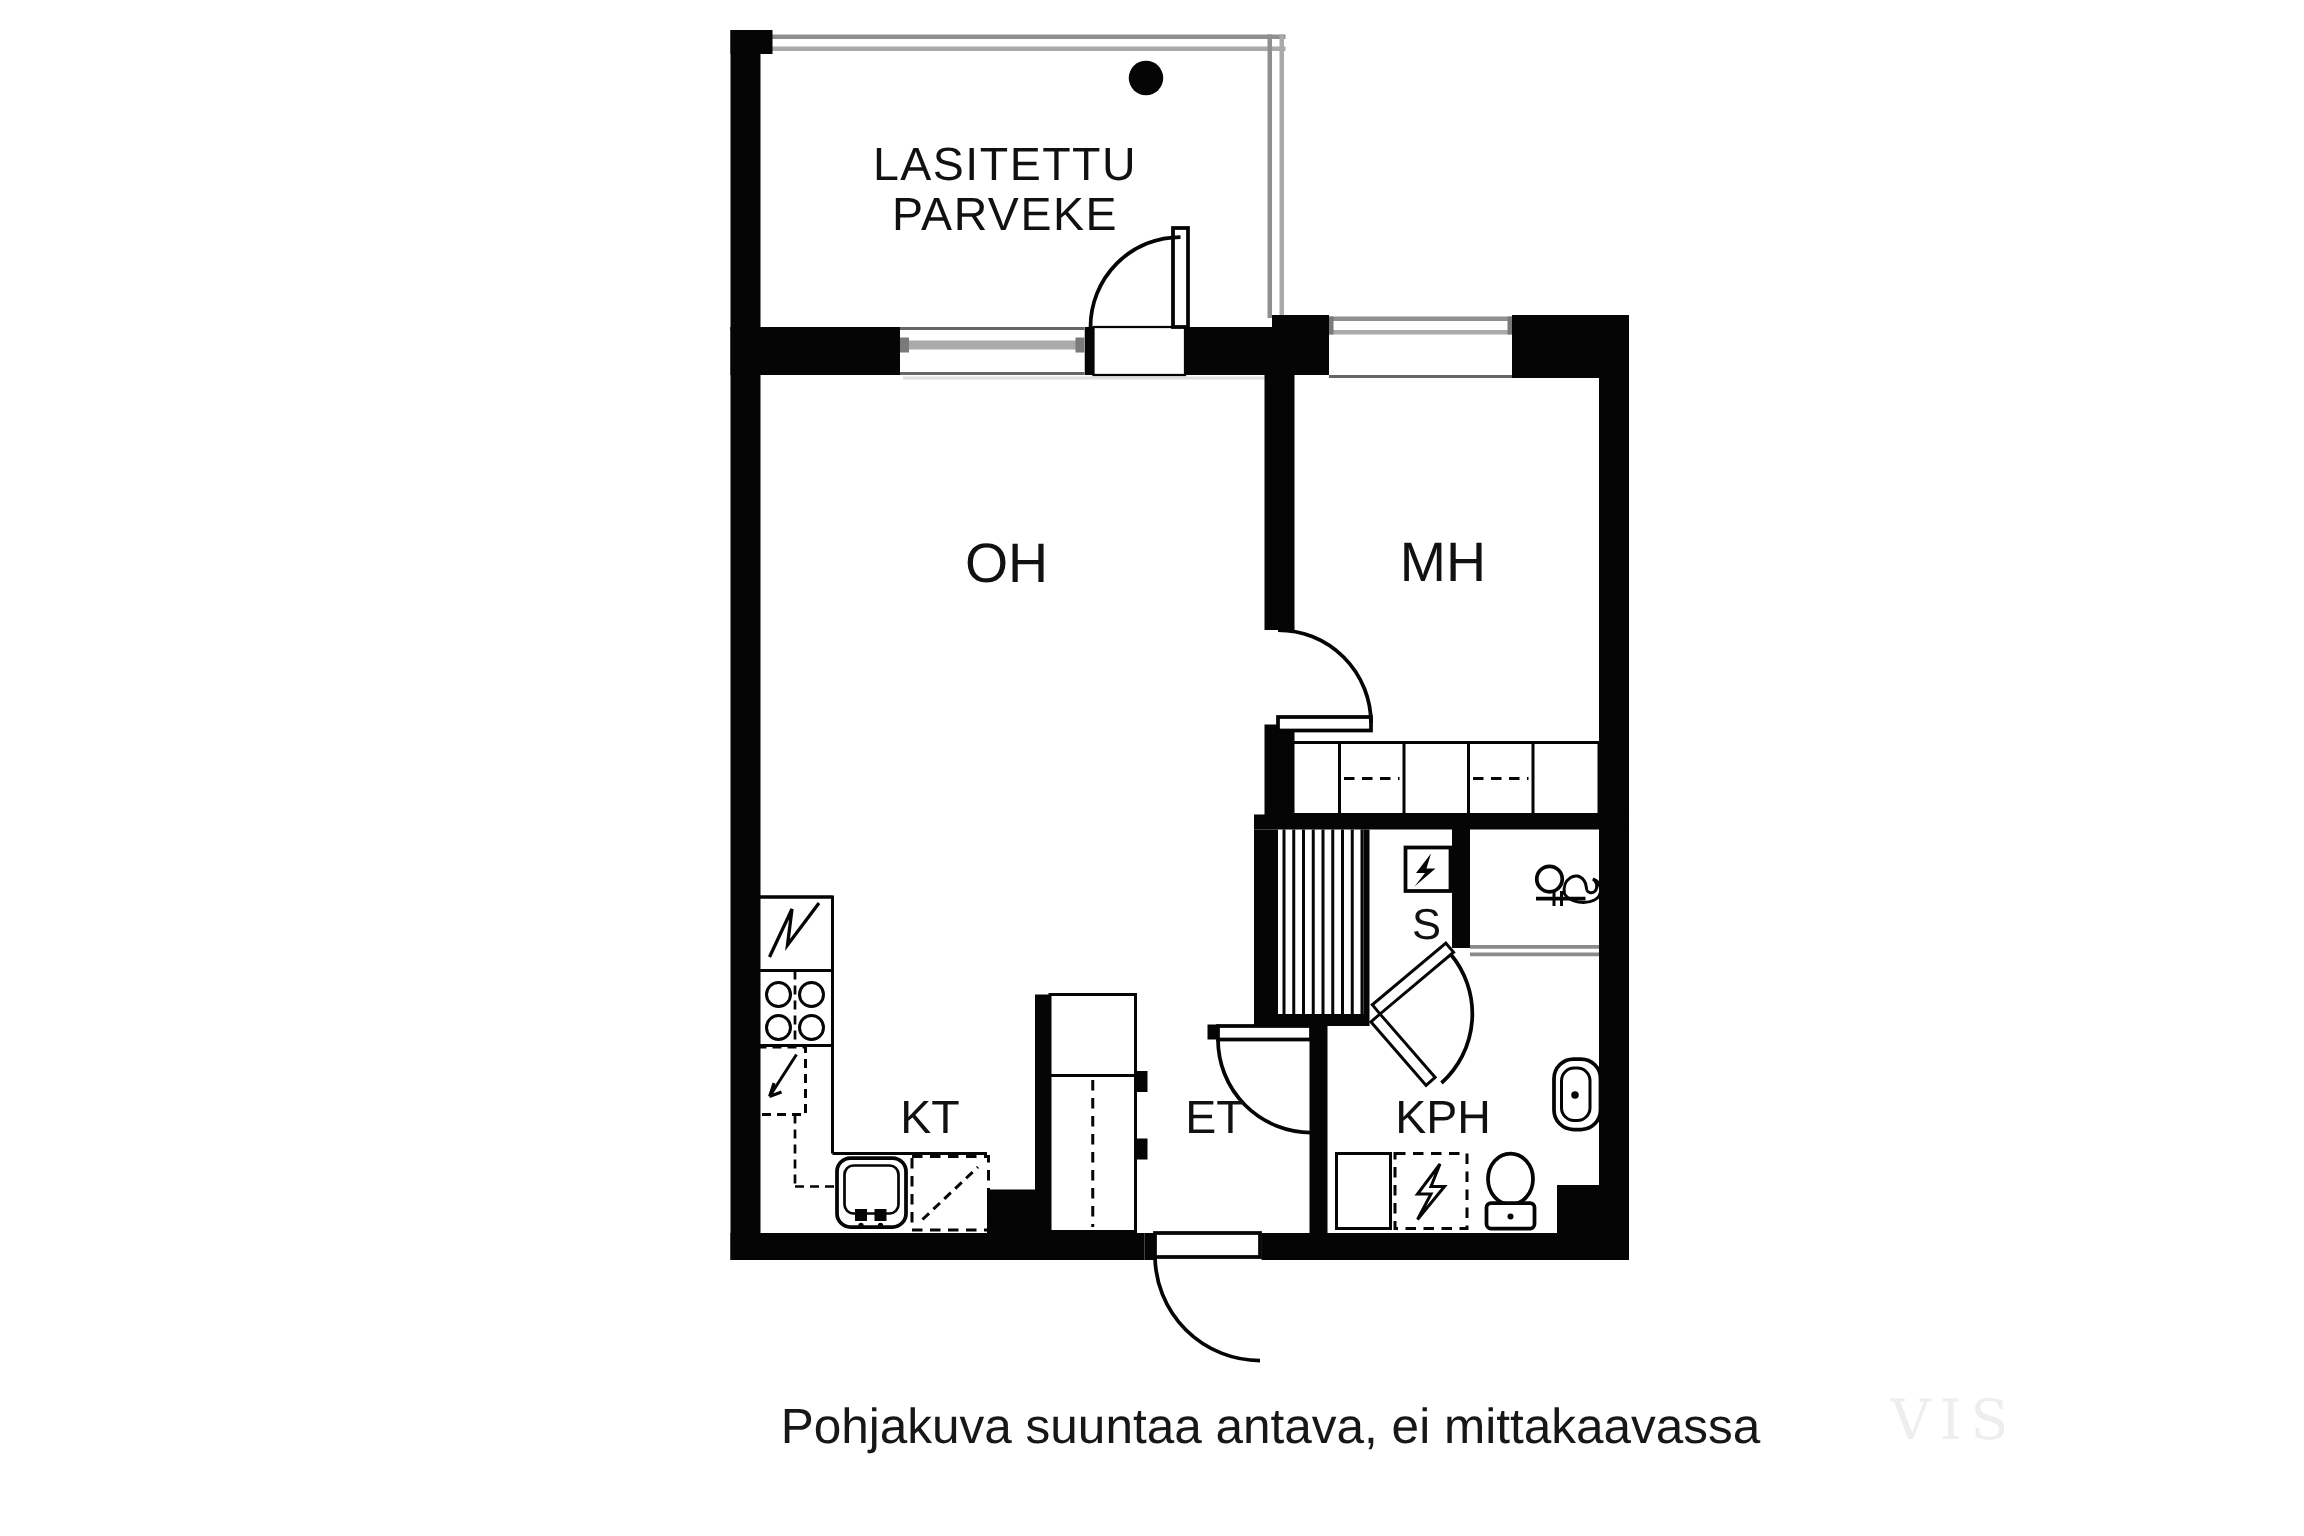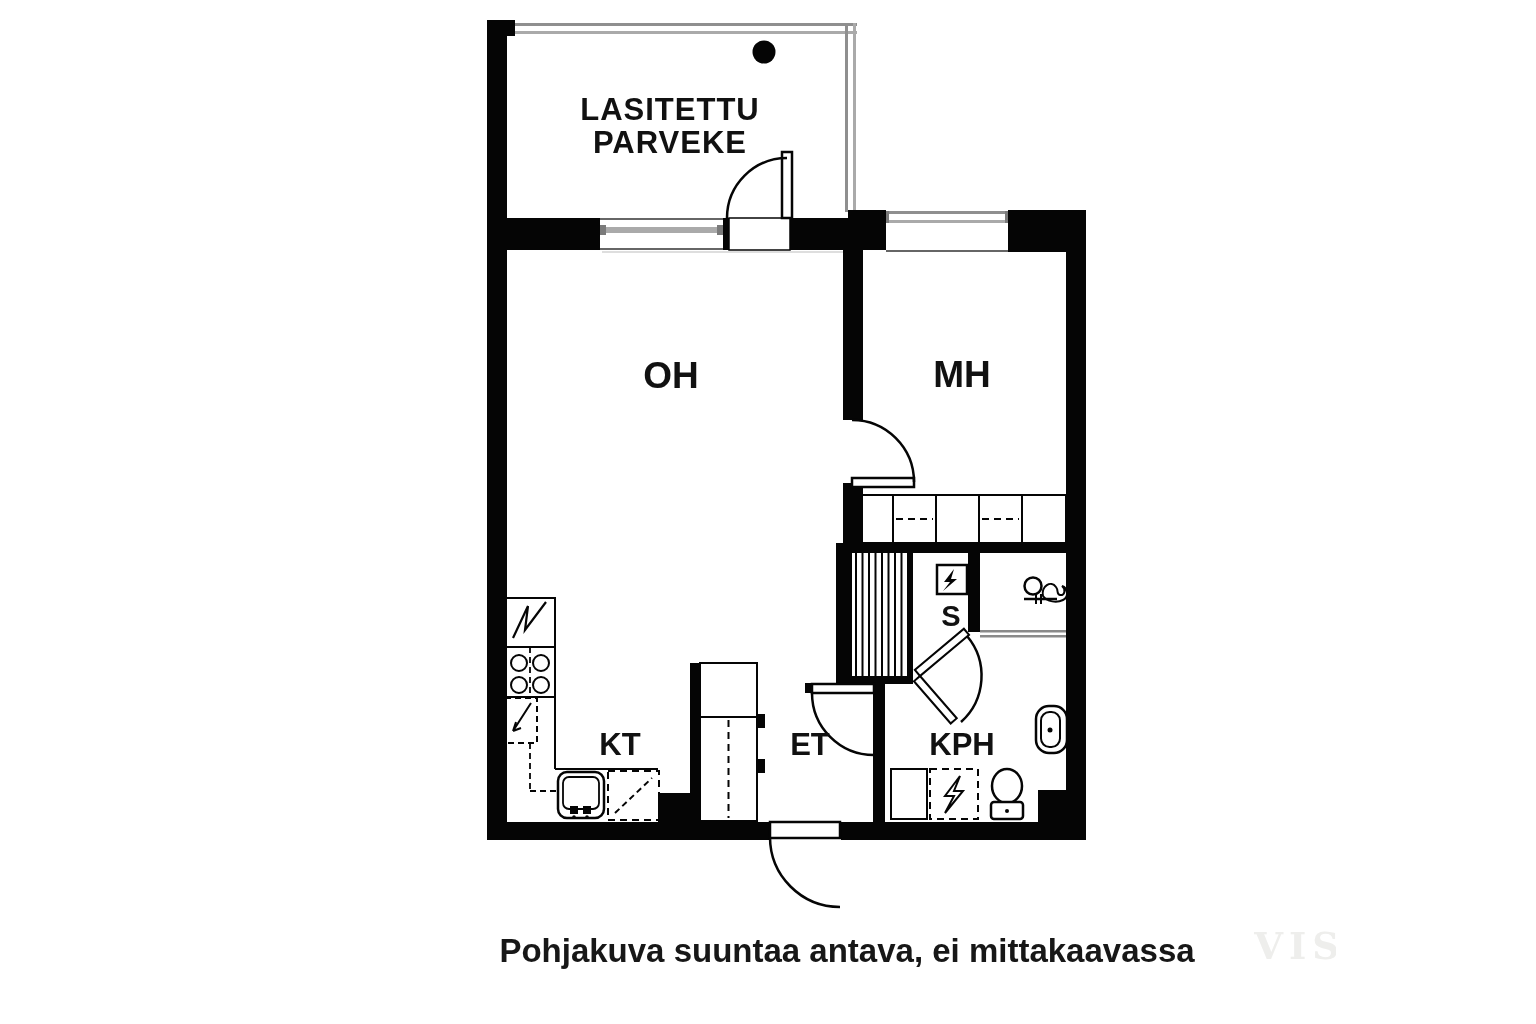--- a/index.html
+++ b/index.html
@@ -1,17 +1,17 @@
 <!DOCTYPE html>
 <html><head>
 <meta charset="utf-8">
 <style>
   html,body{margin:0;padding:0;background:#ffffff;}
   .page{position:relative;width:1336px;height:1024px;background:#ffffff;overflow:hidden;
-        font-family:"Liberation Sans", sans-serif;font-weight:bold;}
+        font-family:"Liberation Sans", sans-serif;}
   svg{position:absolute;left:0;top:0;}
   .room-label{font-family:"Liberation Sans", sans-serif;fill:#111111;text-anchor:middle;}
   .lbl-lg{font-size:37px;}
   .lbl-md{font-size:31px;}
   .lbl-s{font-size:29px;}
   .balcony-lbl{font-size:31px;letter-spacing:1px;}
   .caption-text{font-size:33px;fill:#171717;text-anchor:middle;}
   .watermark-text{font-family:"DejaVu Serif", serif;font-size:37px;fill:#eeeeec;
                   letter-spacing:6px;text-anchor:middle;}
   .wall{fill:#050505;}

